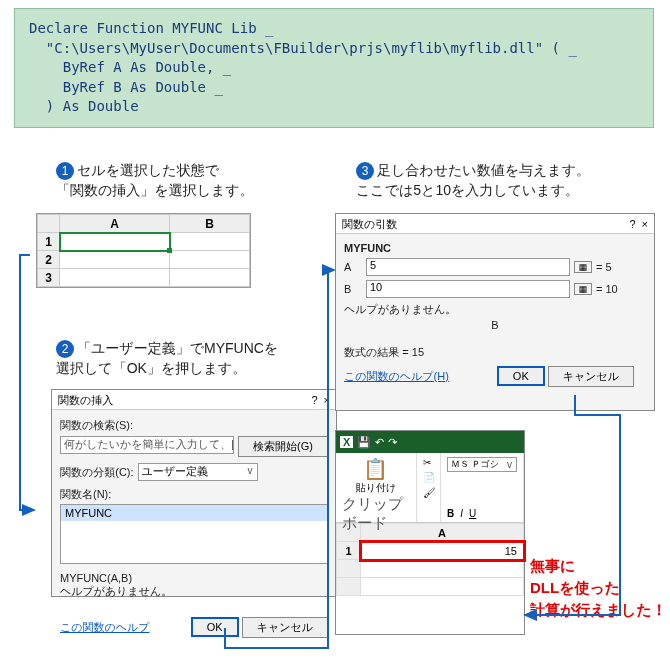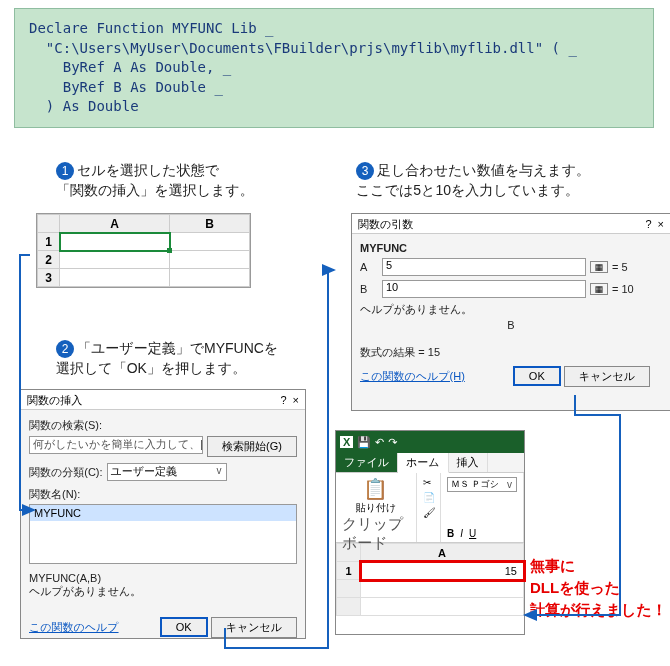--- a/index.html
+++ b/index.html
@@ -32,23 +32,23 @@
   .btn.primary { border:2px solid #0a57c2; }
   .lbl { font-size:11px; color:#222; }
   .input { background:#fff; border:1px solid #999; height:18px; padding:0 3px; font-size:11px; }
   .select { background:#fff; border:1px solid #999; height:18px; font-size:11px; padding:0 3px; position:relative; }
   .select::after { content:"v"; position:absolute; right:4px; top:1px; font-size:10px; color:#555; }
   .link { color:#0a57c2; text-decoration:underline; cursor:pointer; }
   .listbox { background:#fff; border:1px solid #999; }
   .list-sel { background:#cde3ff; padding:2px 4px; }
 
   
-  .dlg-insert { top:389px; left:20px; width:286px; height:250px; }
-  
-  .dlg-args { top:213px; left:335px; width:320px; height:198px;margin-left:16px; }
+  .dlg-insert { top:389px; left:51px; width:286px; height:208px; }
+  
+  .dlg-args { top:213px; left:335px; width:320px; height:198px; }
 
   
   .excel { position:absolute; top:430px; left:335px; width:190px; height:205px; border:1px solid #888; background:#fff; font-size:11px; }
   .ex-title { height:22px; background:#1a5f2a; color:#fff; display:flex; align-items:center; padding:0 4px; gap:4px; }
   .ex-tabs { display:flex; height:20px; border-bottom:1px solid #ccc; background:#f4f4f4; }
   .ex-tab { padding:2px 8px; border-right:1px solid #ddd; }
   .ex-tab.active { background:#fff; border-bottom:1px solid #fff; margin-bottom:-1px; }
   .ex-ribbon { height:70px; border-bottom:1px solid #ccc; display:flex; }
   .rib-grp { border-right:1px solid #ddd; padding:4px 6px; display:flex; flex-direction:column; justify-content:space-between; font-size:10px; }
   .formula-bar { display:flex; height:18px; border-bottom:1px solid #ccc; }
@@ -179,25 +179,20 @@
     </div>
   </div>
 </div>
 
 <div class="excel">
   <div class="ex-title">
     <span style="background:#fff;color:#1a5f2a;font-weight:bold;padding:0 3px;">X</span>
     <span>💾</span>
     <span>↶</span>
     <span>↷</span>
-  </div>
-  <div class="ex-tabs">
-    <div class="ex-tab" style="background:#1a5f2a;color:#fff;">ファイル</div>
-    <div class="ex-tab active">ホーム</div>
-    <div class="ex-tab">挿入</div>
   </div>
   <div class="ex-ribbon">
     <div class="rib-grp">
       <div style="text-align:center;">
         <div style="font-size:20px;">📋</div>
         <div>貼り付け</div>
       </div>
       <div style="font-size:15px; color:#555;">クリップボード</div>
     </div>
     <div class="rib-grp" style="width:24px; justify-content:flex-start; gap:4px;">

